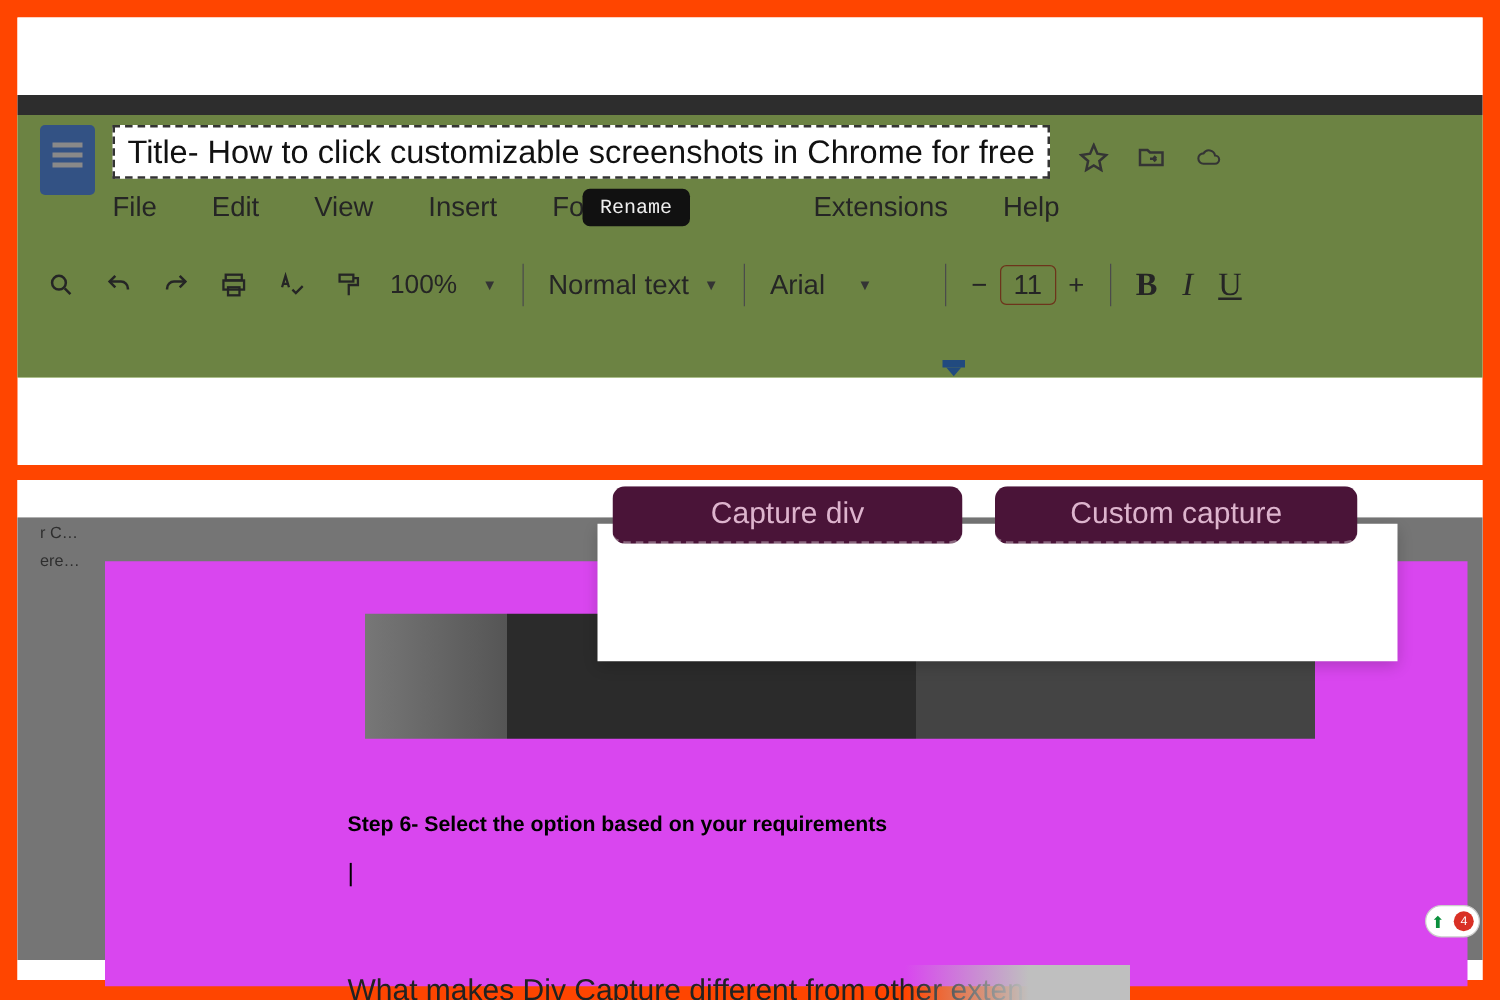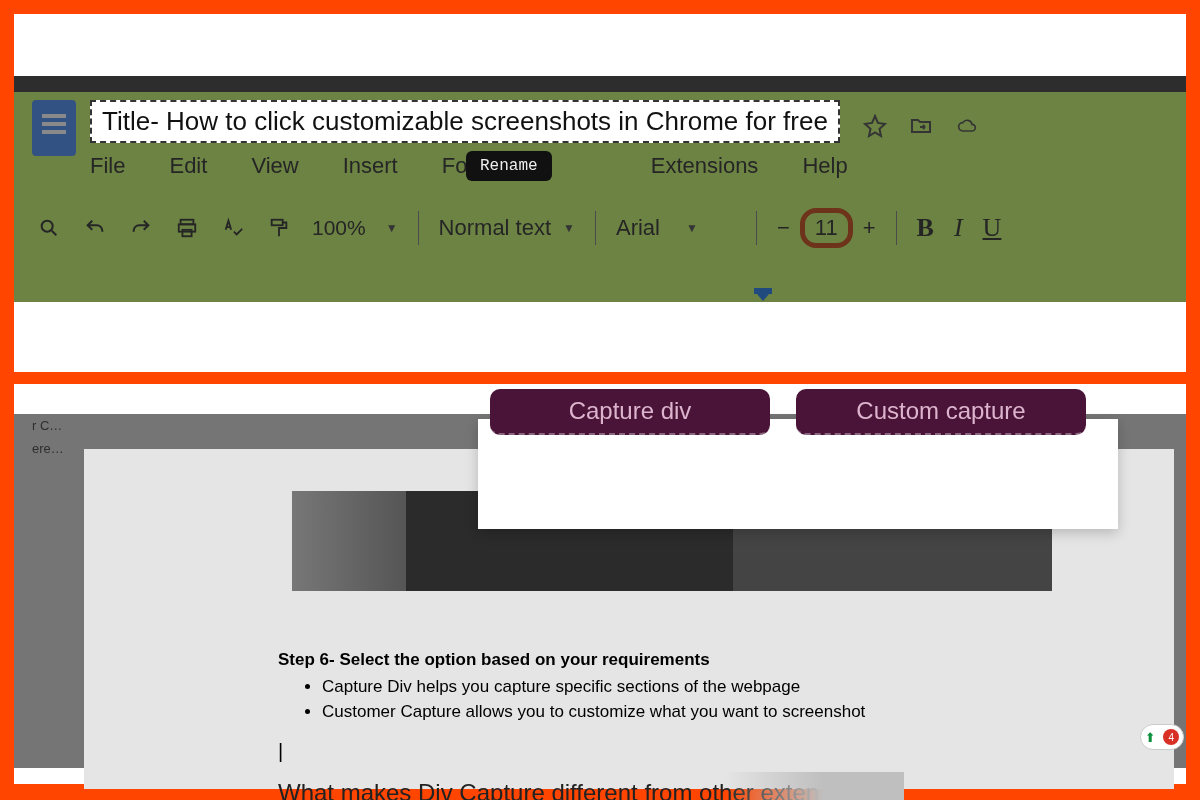--- a/index.html
+++ b/index.html
@@ -110,21 +110,21 @@
   .tb-icon {
     width:26px; height:26px;
     display:inline-flex; align-items:center; justify-content:center;
   }
   .tb-sep { width:1px; height:34px; background:#777; }
   .zoom { display:flex; align-items:center; gap:20px; font-size:21px; }
   .caret { font-size:12px; color:#444; }
   .normaltext { display:flex; align-items:center; gap:12px; font-size:22px; }
   .font { display:flex; align-items:center; gap:26px; font-size:22px; min-width:120px;}
   .size-group { display:flex; align-items:center; gap:10px; font-size:22px;}
-  .size-box { border:5px solid #c2410c; border-radius:16px; padding:2px 10px; }
+  .size-box { border:1px solid #c2410c; border-radius:5px; padding:2px 10px; }
   .bold { font-weight:900; font-family:"Times New Roman",serif; font-size:26px;}
   .italic { font-style:italic; font-family:"Times New Roman",serif; font-size:26px;}
   .under { text-decoration:underline; font-family:"Times New Roman",serif; font-size:26px;}
   .tab-indicator {
     position:absolute;
     top:196px; left:740px;
     width:18px; height:6px;
     background:#1a73e8;
   }
   .tab-indicator::after{
@@ -150,21 +150,21 @@
   .outline-sidebar {
     position:absolute;
     left:16px; top:0; width:58px; height:100%;
     font-size:13px; color:#222;
   }
   .outline-item { padding:4px 0 4px 2px; white-space:nowrap; overflow:hidden;}
   .doc-page {
     position:absolute;
     left:70px; top:35px;
     width:1090px; height:340px;
-    background:#e5e5e5;
+    background:#d946ef;
     z-index:4;
   }
   .ext-popup {
     position:absolute;
     left:394px; top:-30px;
     width:640px; height:110px;
     background:#fff;
     z-index:6;
     box-shadow:0 4px 12px rgba(0,0,0,0.2);
   }
@@ -347,24 +347,20 @@
 
       <div class="doc-page">
         <div class="ext-popup">
           <div class="capture-btn one">Capture div</div>
           <div class="capture-btn two">Custom capture</div>
         </div>
         <div class="embedded-img"></div>
 
         <div class="doc-text">
           <div class="step">Step 6-  Select the option based on your requirements</div>
-          <ul>
-            <li>Capture Div helps you capture specific sections of the webpage</li>
-            <li>Customer Capture allows you to customize what you want to screenshot</li>
-          </ul>
           <div class="cursor-line">|</div>
         </div>
 
         <div class="heading2">What makes Div Capture different from other exten</div>
         <div class="fade"></div>
       </div>
 
       <div class="explore-badge">
         <span class="g">⬆</span>
         <span class="r">4</span>

